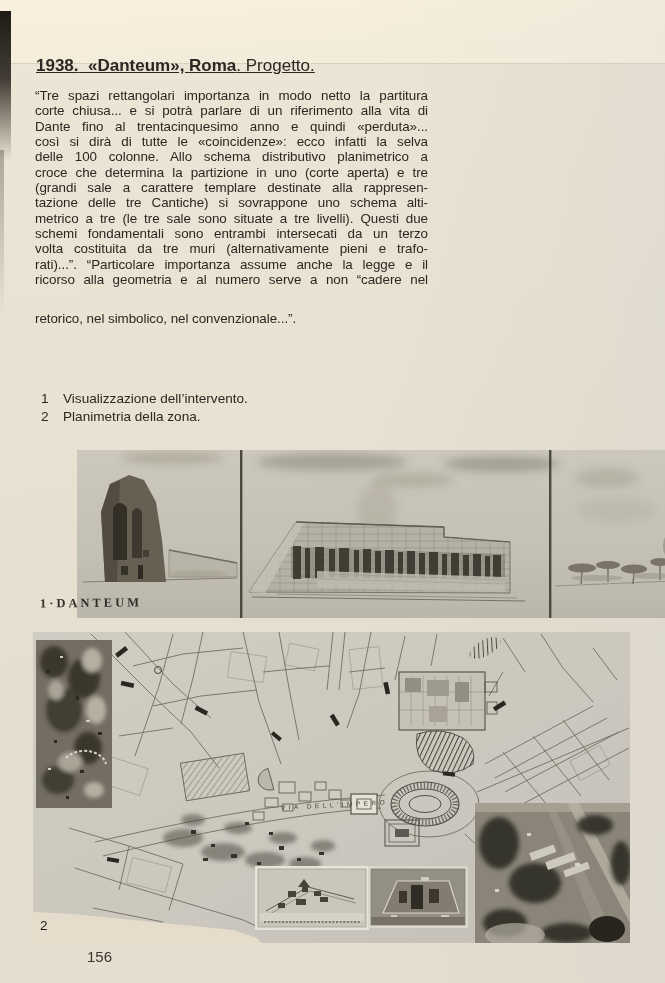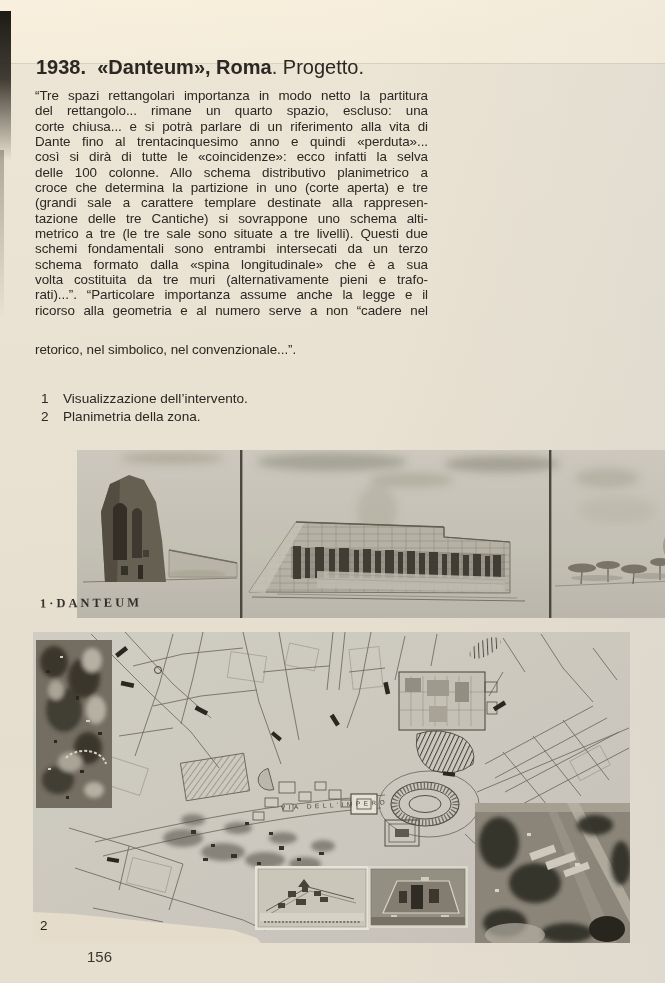--- a/index.html
+++ b/index.html
@@ -7,21 +7,21 @@
     position:relative; width:665px; height:983px; overflow:hidden;
     background:linear-gradient(176deg,#f3ebda 0%,#ece4d4 7%,#e9e1d1 40%,#e5ddcd 72%,#e6decf 100%);
     font-family:"Liberation Sans",sans-serif; color:#2b2722;
   }
   .right-cool{position:absolute;inset:0;background:linear-gradient(to right,rgba(210,210,212,0) 55%,rgba(205,207,205,0.28) 100%);pointer-events:none;}
   .top-sheen{position:absolute;left:0;top:0;width:100%;height:63px;background:rgba(255,246,226,0.45);border-bottom:1px solid rgba(150,138,115,0.28);}
   .left-edge{position:absolute;left:0;top:11px;width:11px;height:150px;
     background:linear-gradient(to bottom,rgba(18,15,11,0.95) 0%,rgba(35,30,24,0.85) 45%,rgba(60,53,42,0.35) 80%,rgba(60,53,42,0) 100%);}
   .left-edge2{position:absolute;left:0;top:150px;width:4px;height:170px;
     background:linear-gradient(to bottom,rgba(60,53,42,0.35),rgba(60,53,42,0));}
-  .hdr{position:absolute;left:36px;top:56px;font-size:20px;letter-spacing:0;white-space:nowrap;}
+  .hdr{position:absolute;left:36px;top:56px;font-size:17px;letter-spacing:0;white-space:nowrap;text-decoration:underline;}
   .hdr b{font-weight:bold;}
   .body{position:absolute;left:35px;top:88px;width:393px;font-size:13.4px;line-height:15.35px;letter-spacing:-0.05px;}
   .body .ln{text-align:justify;text-align-last:justify;}
   .body .ln:last-child{text-align-last:left;margin-top:24px;}
   .caps{position:absolute;left:41px;top:390px;font-size:13.6px;line-height:17.5px;}
   .caps .row{display:flex;}
   .caps .n{width:22px;}
   .fig{position:absolute;left:33px;overflow:hidden;}
   .fig svg{display:block;}
   .fig1{top:450px;width:653px;height:168px;padding-left:44px;}
@@ -37,31 +37,29 @@
 <div class="page">
   <div class="right-cool"></div>
   <div class="top-sheen"></div>
   <div class="left-edge"></div>
   <div class="left-edge2"></div>
 
   <div class="hdr"><b>1938.</b>&nbsp; <b>«Danteum», Roma</b><span>. Progetto.</span></div>
 
   <div class="body">
     <div class="ln">“Tre spazi rettangolari importanza in modo netto la partitura</div>
-    <div class="ln">del rettangolo... rimane un quarto spazio, escluso: una</div>
     <div class="ln">corte chiusa... e si potrà parlare di un riferimento alla vita di</div>
     <div class="ln">Dante fino al trentacinquesimo anno e quindi «perduta»...</div>
     <div class="ln">così si dirà di tutte le «coincidenze»: ecco infatti la selva</div>
     <div class="ln">delle 100 colonne. Allo schema distributivo planimetrico a</div>
     <div class="ln">croce che determina la partizione in uno (corte aperta) e tre</div>
     <div class="ln">(grandi sale a carattere templare destinate alla rappresen-</div>
     <div class="ln">tazione delle tre Cantiche) si sovrappone uno schema alti-</div>
     <div class="ln">metrico a tre (le tre sale sono situate a tre livelli). Questi due</div>
     <div class="ln">schemi fondamentali sono entrambi intersecati da un terzo</div>
-    <div class="ln">schema formato dalla «spina longitudinale» che è a sua</div>
     <div class="ln">volta costituita da tre muri (alternativamente pieni e trafo-</div>
     <div class="ln">rati)...”. “Particolare importanza assume anche la legge e il</div>
     <div class="ln">ricorso alla geometria e al numero serve a non “cadere nel</div>
     <div class="ln">retorico, nel simbolico, nel convenzionale...”.</div>
   </div>
 
   <div class="caps">
     <div class="row">
       <span class="n">1</span>
       <span>Visualizzazione dell’intervento.</span>

